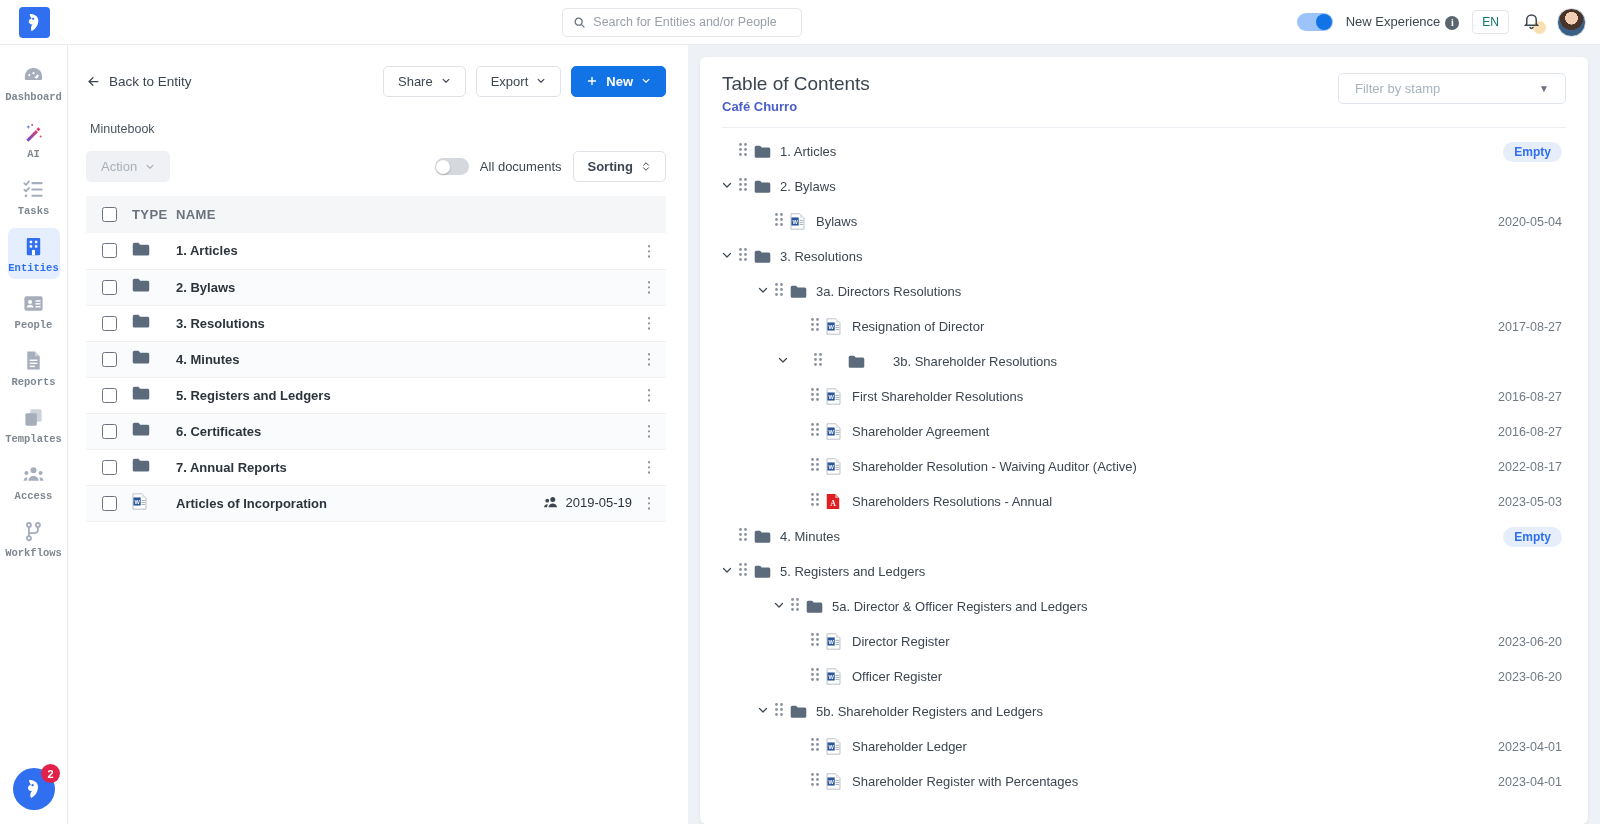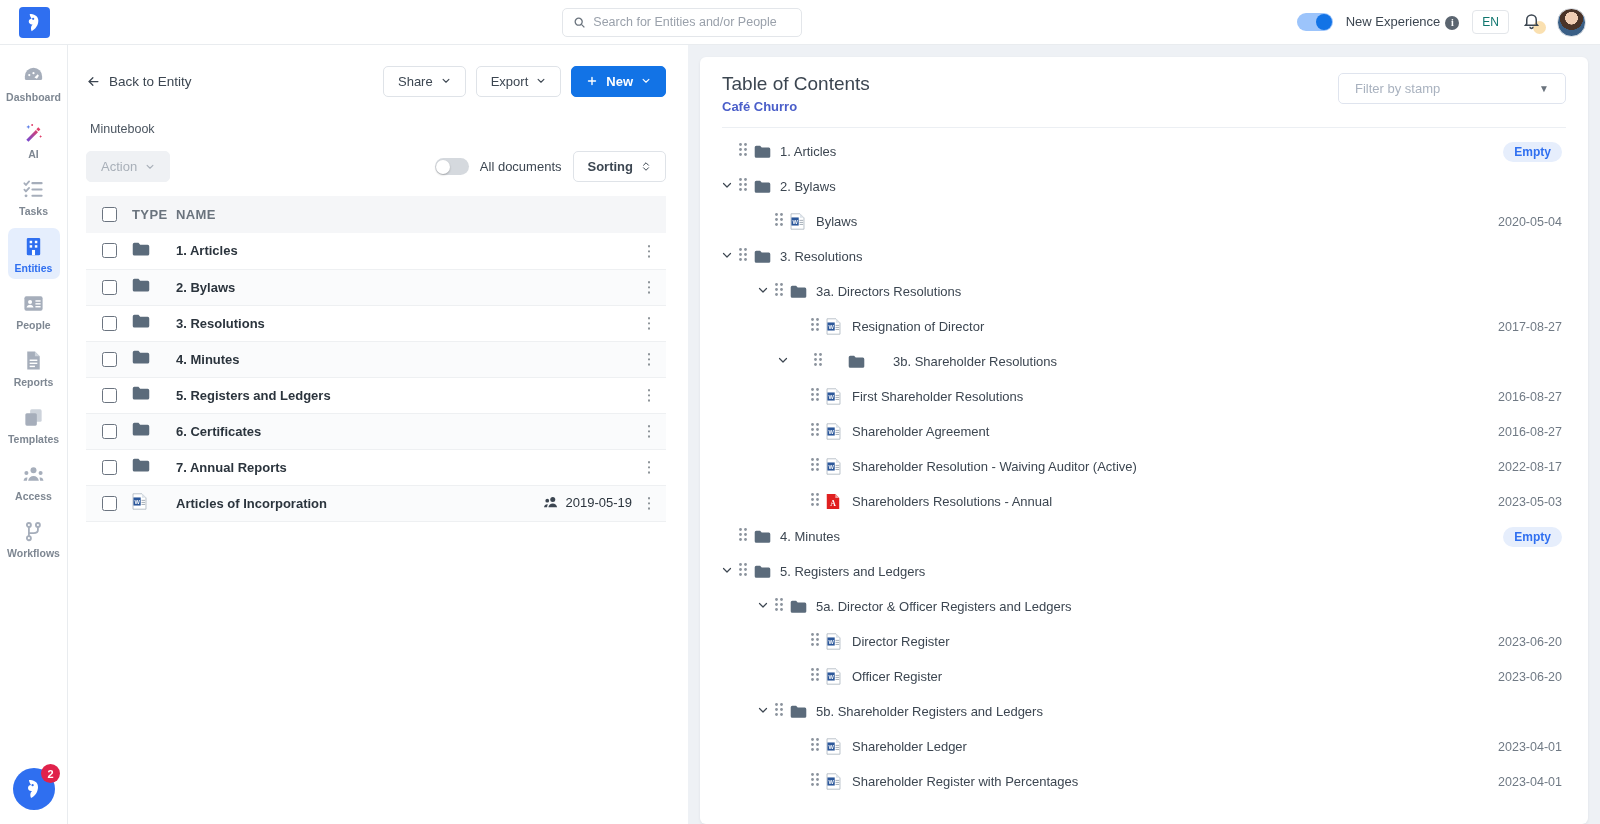--- a/index.html
+++ b/index.html
@@ -87,20 +87,21 @@
     width: 68px; min-width: 68px;
     background: #fff; border-right: 1px solid #e9ecef;
     display: flex; flex-direction: column; align-items: center;
     padding-top: 12px; position: relative;
   }
   .rail-item {
     width: 52px; padding: 7px 0 5px;
     border-radius: 7px; margin-bottom: 6px;
     display: flex; flex-direction: column; align-items: center; gap: 4px;
     cursor: pointer;
+    font-family: Liberation Mono, monospace;
   }
   .rail-item .lbl { font-size: 10.5px; color: #7e8792; font-weight: 600; }
   .rail-item.active { background: #e5eefd; }
   .rail-item.active .lbl { color: #2f6ff0; }
   .rail-ico { width: 23px; height: 23px; display: block; }
 
   .chat-fab {
     position: absolute; left: 13px; bottom: 14px;
     width: 42px; height: 42px; border-radius: 50%;
     background: #2f6ff0; cursor: pointer;
@@ -841,21 +842,21 @@
                 <circle cx="7.5" cy="7.5" r="1.4" fill="#8b939d"></circle>
                 <circle cx="7.5" cy="12.5" r="1.4" fill="#8b939d"></circle>
               </svg></span>
             <span class="ficon">
               <svg width="17" height="13.600000000000001" viewBox="0 0 24 19">
                 <path d="M1 3.2A2.2 2.2 0 013.2 1h5.4l2.3 2.6h10A2.2 2.2 0 0123 5.8v10.2A2.2 2.2 0 0120.8 18H3.2A2.2 2.2 0 011 15.8z" fill="#5b6b7b"></path>
               </svg>
             </span>
             <span class="tname">5. Registers and Ledgers</span>
           </div>
-          <div class="trow" style="padding-left: 52px;">
+          <div class="trow" style="padding-left: 68px;">
             <span class="chev"><svg width="12" height="12" viewBox="0 0 24 24" fill="none" stroke="#3c4651" stroke-width="2.4" stroke-linecap="round" stroke-linejoin="round">
                 <path d="M5 9l7 7 7-7"></path>
               </svg></span>
             <span class="grip"><svg width="10" height="15" viewBox="0 0 10 15">
                 <circle cx="2.5" cy="2.5" r="1.4" fill="#8b939d"></circle>
                 <circle cx="2.5" cy="7.5" r="1.4" fill="#8b939d"></circle>
                 <circle cx="2.5" cy="12.5" r="1.4" fill="#8b939d"></circle>
                 <circle cx="7.5" cy="2.5" r="1.4" fill="#8b939d"></circle>
                 <circle cx="7.5" cy="7.5" r="1.4" fill="#8b939d"></circle>
                 <circle cx="7.5" cy="12.5" r="1.4" fill="#8b939d"></circle>

